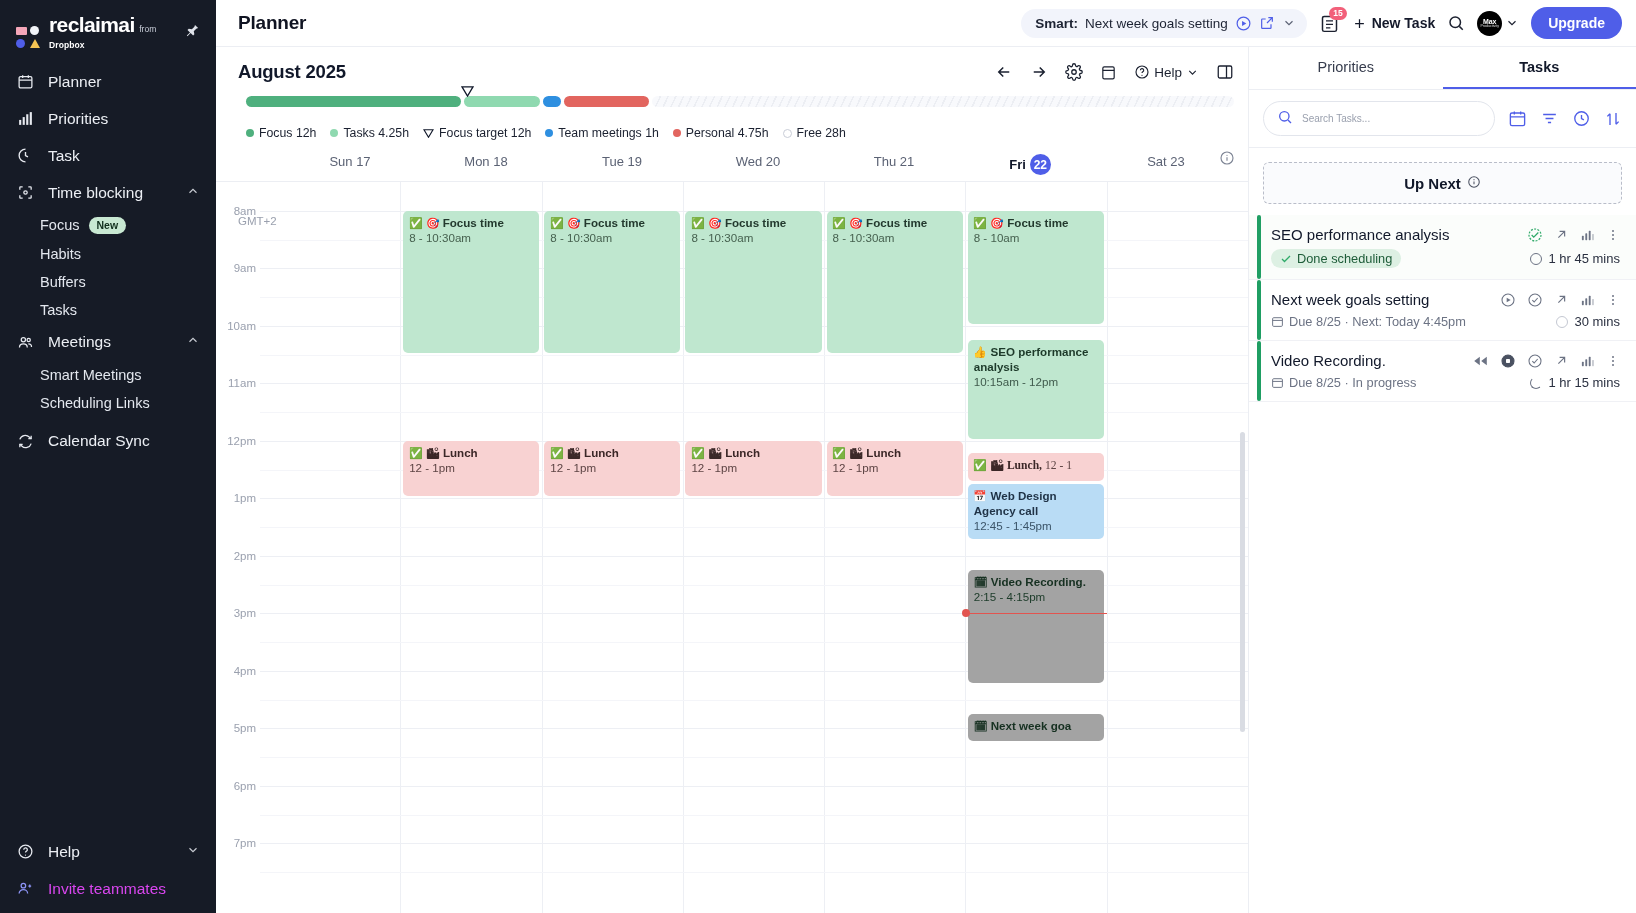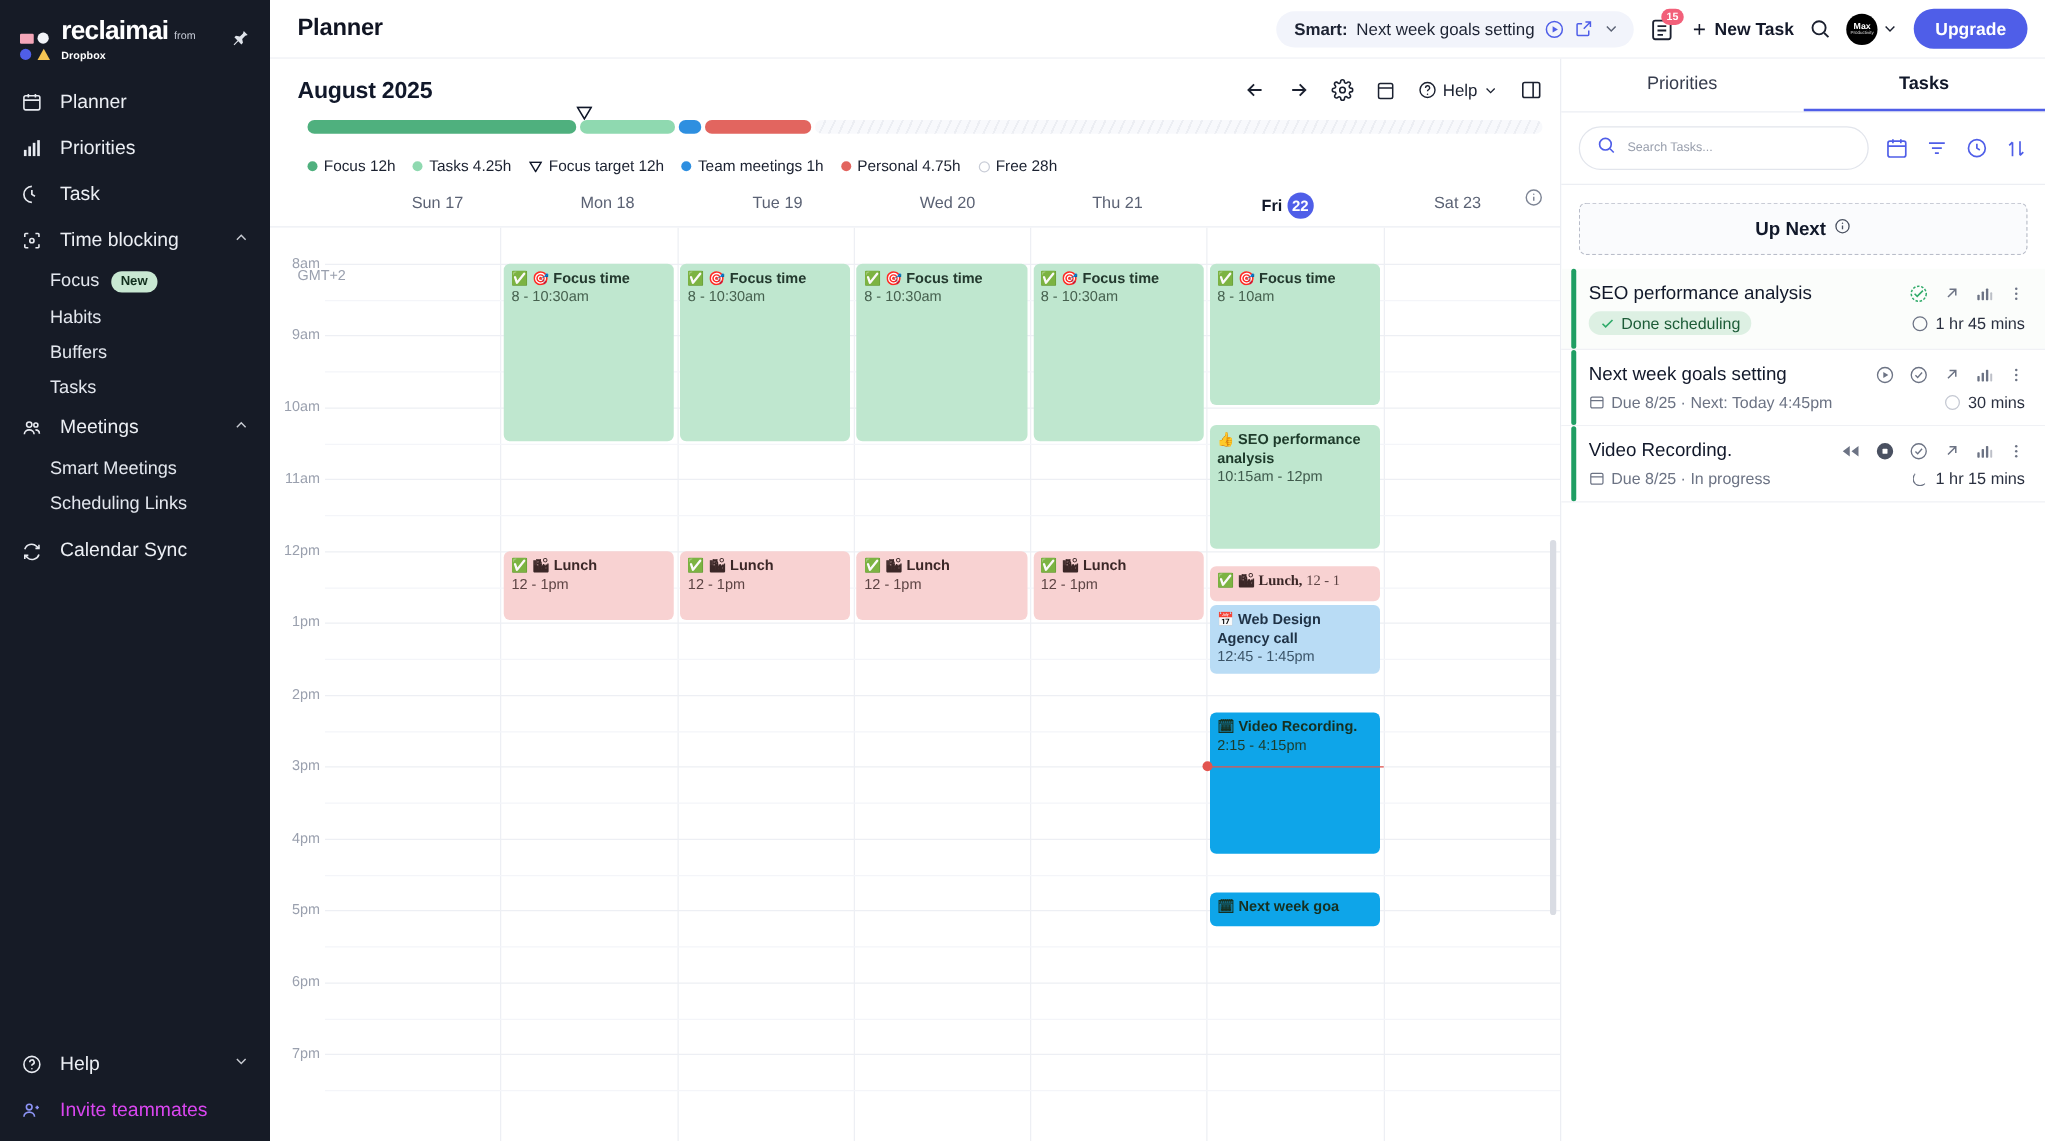--- a/index.html
+++ b/index.html
@@ -146,21 +146,21 @@
   .ev-green { background: #bfe7cf; }
   .ev-green .ev-title { color: #23392e; }
   .ev-green .ev-time { color: #46614f; }
   .ev-green2 { background: #bfe7cf; }
   .ev-red { background: #f8d2d2; }
   .ev-red .ev-title { color: #3b2727; }
   .ev-red .ev-time { color: #5d4444; }
   .ev-blue { background: #b9dcf5; }
   .ev-blue .ev-title { color: #1f3246; }
   .ev-blue .ev-time { color: #3b5468; }
-  .ev-solid { background: #0ea5e9; }
+  .ev-solid { background: #a3a3a3; }
   .ev-solid .ev-title { color: #163021; font-weight: 700; }
   .ev-solid .ev-time { color: #1c3b29; }
   .nowline { position: absolute; height: 0; border-top: 1.6px solid #e2544f; }
   .nowdot { position: absolute; width: 8px; height: 8px; border-radius: 50%; background: #e2544f; }
 
   .cal-scrollbar {
     position: absolute; right: 3px; top: 250px; width: 5px; height: 300px;
     background: #d9dce3; border-radius: 3px; cursor: pointer;
   }
   .info-ic { position: absolute; right: 13px; top: 103px; cursor: pointer; color: #7d8494; }

